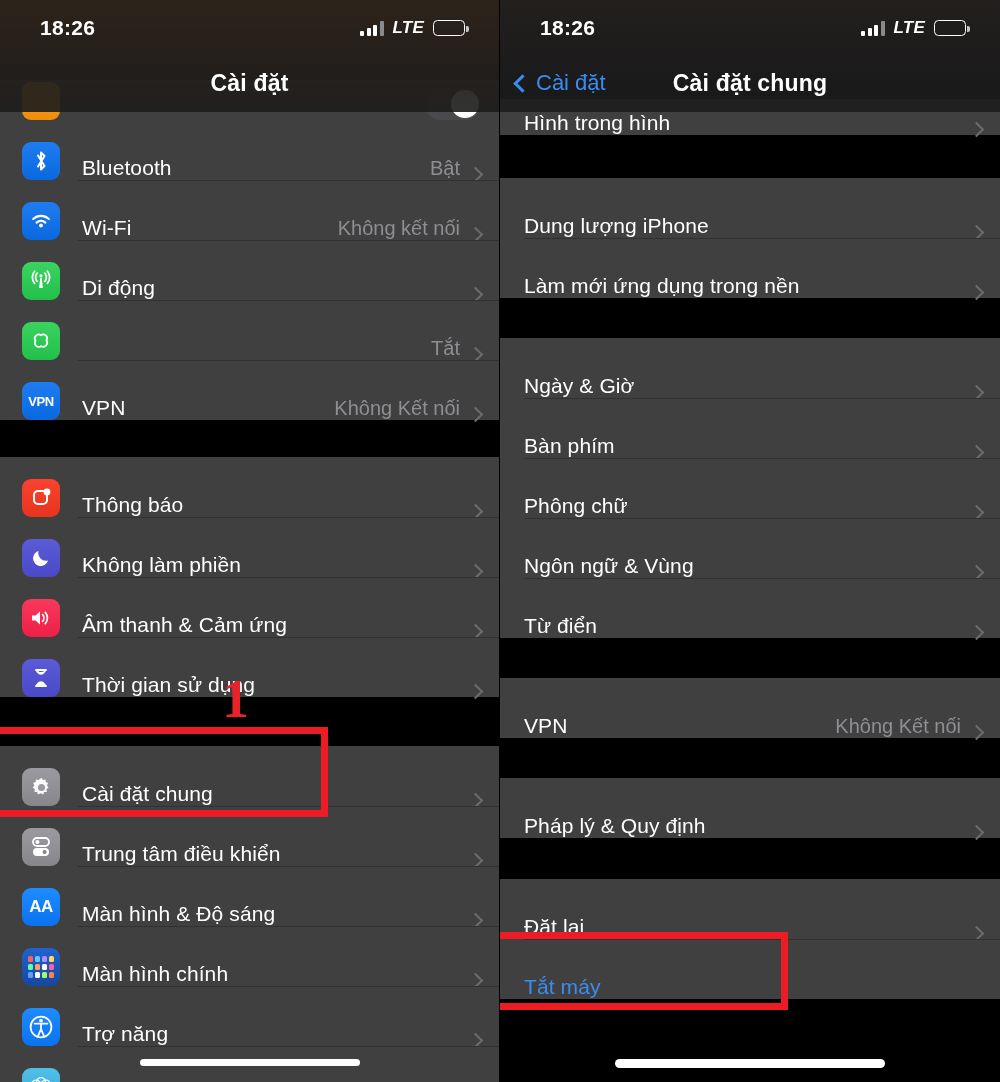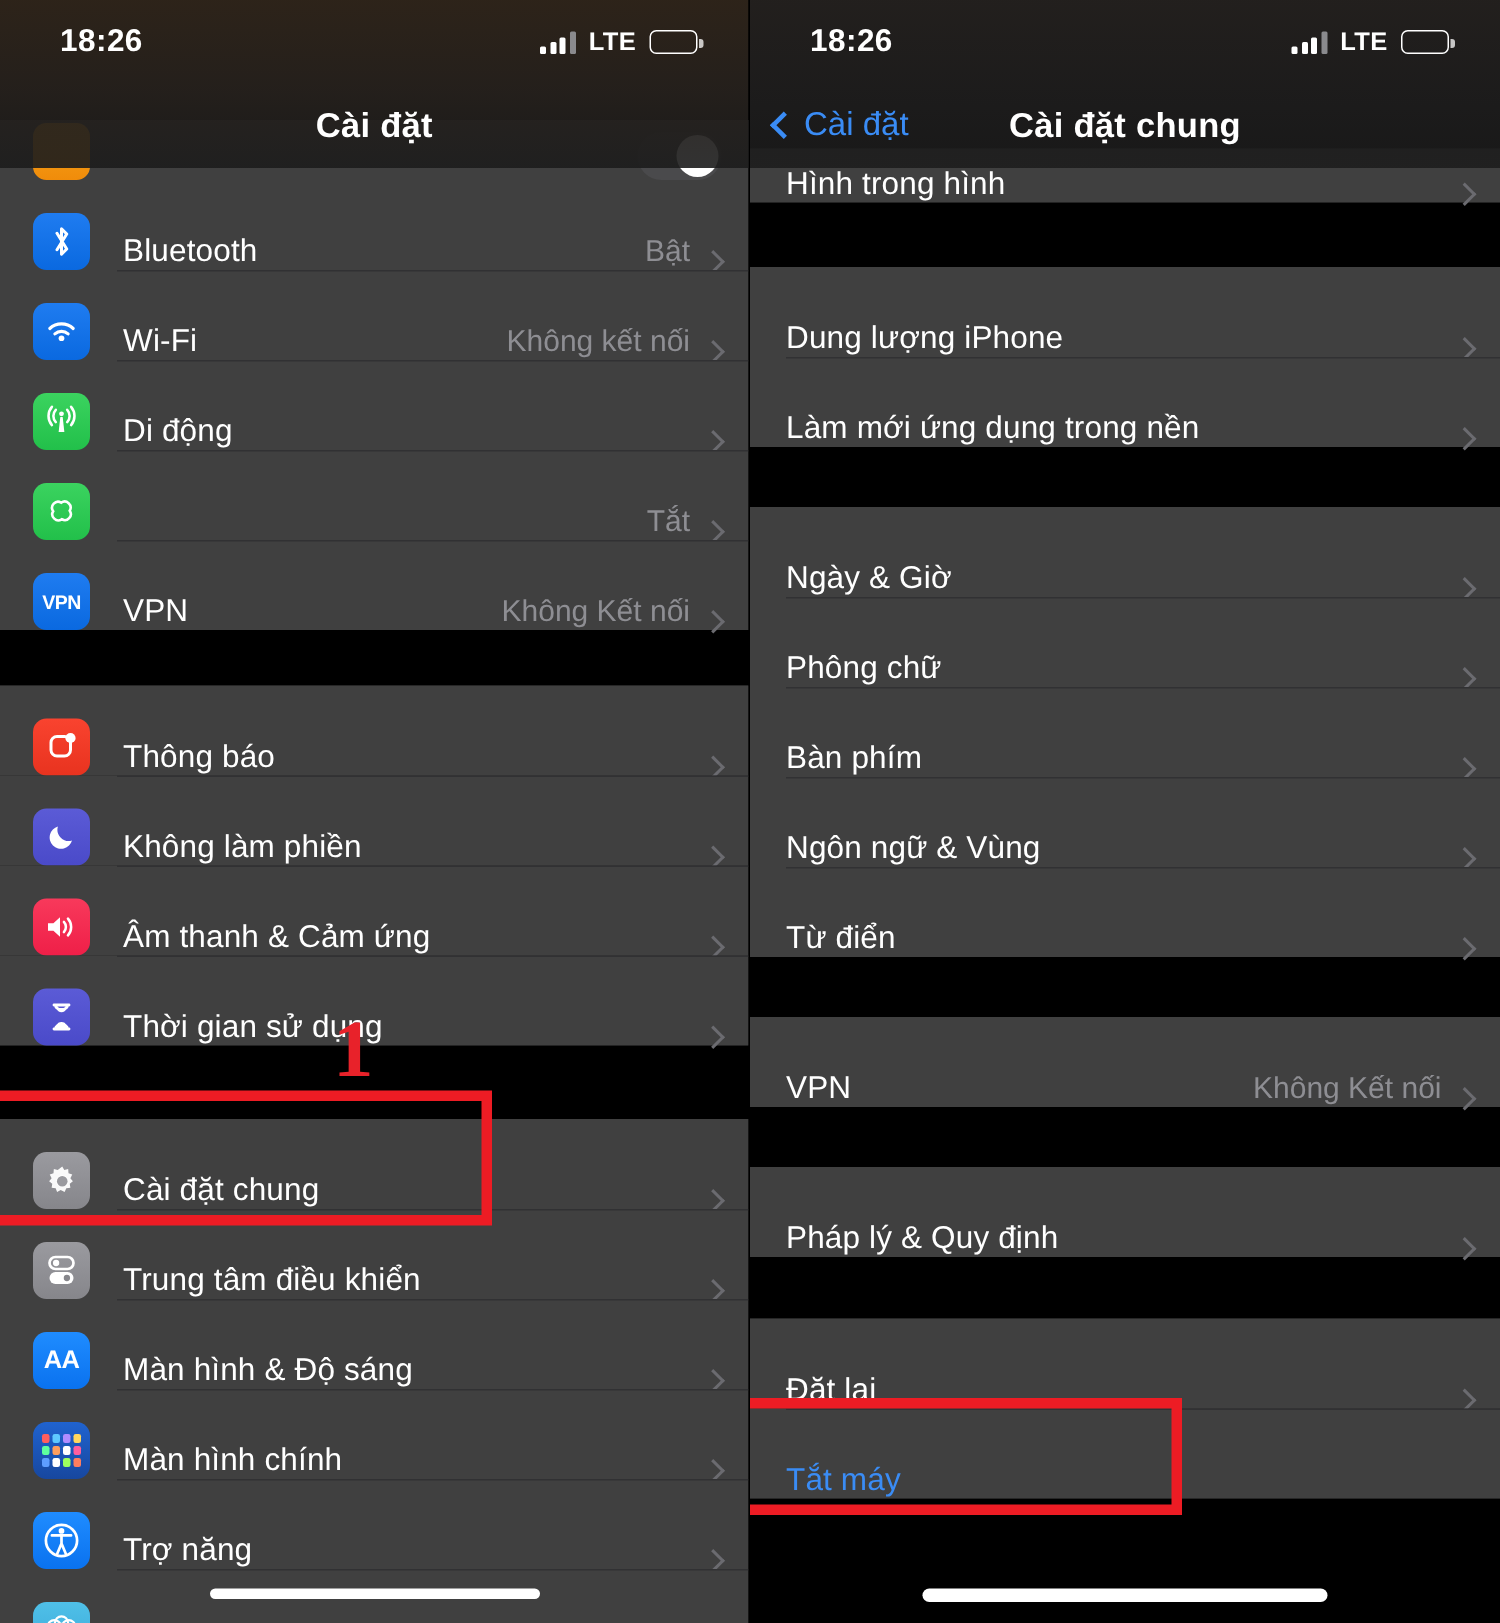--- a/index.html
+++ b/index.html
@@ -20,21 +20,21 @@
     position: relative; z-index: 5;
   }
   .sb-time { color: #fff; font-size: 21px; font-weight: 600; letter-spacing: .3px; text-align: center; }
   .sb-right { display: flex; align-items: center; gap: 9px; }
   .bars { display: flex; align-items: flex-end; gap: 2.5px; height: 15px; }
   .bars i { display: block; width: 4px; background: #fff; border-radius: 1px; }
   .bars i:nth-child(1) { height: 5px; }
   .bars i:nth-child(2) { height: 8px; }
   .bars i:nth-child(3) { height: 11px; }
   .bars i:nth-child(4) { height: 15px; background: #8a8a8d; }
-  .lte { color: #fff; font-size: 17px; font-weight: 600; letter-spacing: .2px; }
+  .lte { color: #fff; font-size: 17px; font-weight: 600; letter-spacing: .2px; font-style: italic; }
   .battery { width: 32px; height: 16px; border: 1.8px solid #fff; border-radius: 4.5px; position: relative; padding: 2px; }
   .battery::after { content:""; position:absolute; right:-4.5px; top:4.5px; width:2.5px; height:6px;
     background:#fff; border-radius:0 2px 2px 0; opacity:.75; }
   .battery-fill { height: 100%; background: #fff; border-radius: 2px; }
 
   
   .navbar {
     height: 54px; position: relative; display: flex; align-items: center;
     justify-content: center; z-index: 5;
   }
@@ -380,25 +380,25 @@
       </div>
 
       <div class="gap" style="height:40px;"></div>
 
       <div class="group">
         <div class="row plain">
           <span class="label">Ngày &amp; Giờ</span>
           <span class="chev-r"></span>
         </div>
         <div class="row plain">
+          <span class="label">Bàn phím</span>
+          <span class="chev-r"></span>
+        </div>
+        <div class="row plain">
           <span class="label">Phông chữ</span>
-          <span class="chev-r"></span>
-        </div>
-        <div class="row plain">
-          <span class="label">Bàn phím</span>
           <span class="chev-r"></span>
         </div>
         <div class="row plain">
           <span class="label">Ngôn ngữ &amp; Vùng</span>
           <span class="chev-r"></span>
         </div>
         <div class="row plain">
           <span class="label">Từ điển</span>
           <span class="chev-r"></span>
         </div>

